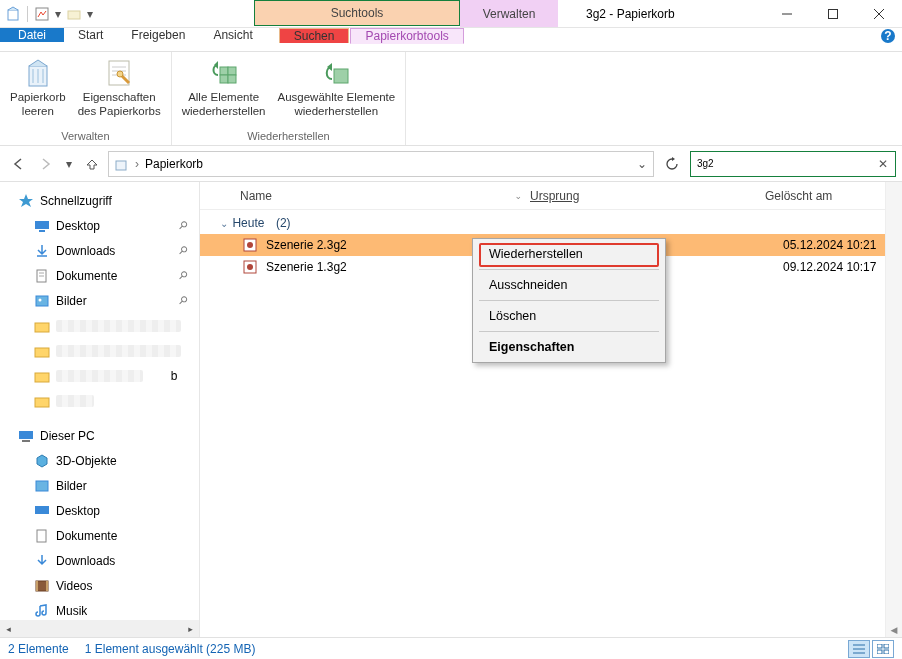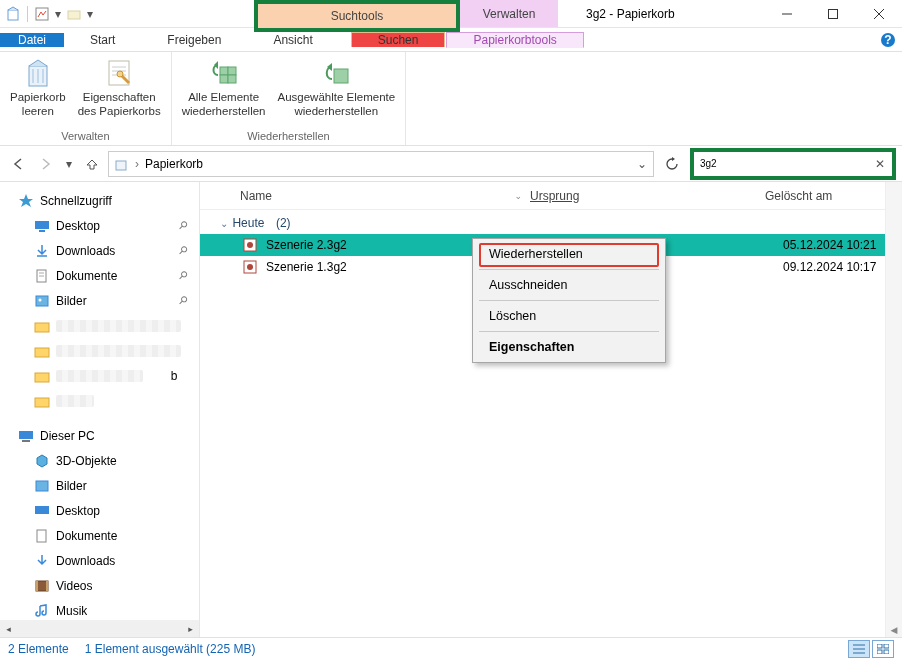--- a/index.html
+++ b/index.html
@@ -12,22 +12,22 @@
 .qat-sep { width: 1px; height: 16px; background: #ccc; margin: 0 3px; }
 .qat-drop { width: 10px; height: 16px; display: flex; align-items: center; justify-content: center; color: #555; }
 .context-tab { width: 98px; text-align: center; font-size: 12px; display: flex; align-items: center; justify-content: center; color: #444; }
 .context-tab.search { background: #FAD2B0; }
 .context-tab.manage { background: #F1D0F4; }
 .title-text { flex: 1; display: flex; align-items: center; padding-left: 28px; color: #000; }
 .win-controls { display: flex; }
 .win-btn { width: 46px; display: flex; align-items: center; justify-content: center; color: #333; }
 
 
-.tabstrip { height: 24px; display: flex; align-items: center; border-bottom: 1px solid #e1e1e1; }
-.tab { padding: 0 26px; display: flex; align-items: center; color: #333; }
+.tabstrip { height: 24px; display: flex; align-items: flex-start; border-bottom: 1px solid #e1e1e1; }
+.tab { padding: 0 14px; display: flex; align-items: center; color: #333; }
 .tab.file { background: #1979CA; color: #fff; padding: 0 18px; }
 .tab.context1 { background:#ef4444; border: 1px solid #E8B98A; border-bottom: none; }
 .tab.context2.active { background:#F8E6FA; border: 1px solid #D49DDC; border-bottom: 1px solid #F8E6FA; color: #A349B1; }
 .tab-gap { width: 1px; }
 .help-icon { margin-left: auto; width: 28px; display: flex; align-items: center; justify-content: center; color: #1979CA; font-weight: bold; }
 
 
 .ribbon { height: 94px; background: #fff; border-bottom: 1px solid #e1e1e1; display: flex; }
 .ribbon-group { display: flex; flex-direction: column; border-right: 1px solid #e6e6e6; }
 .ribbon-group-buttons { flex: 1; display: flex; align-items: flex-start; padding: 3px 4px 0; }
@@ -40,21 +40,21 @@
 .navbar { height: 36px; display: flex; align-items: center; padding: 0 6px; gap: 4px; border-bottom: 1px solid #e1e1e1; }
 .nav-arrow { width: 24px; height: 24px; display: flex; align-items: center; justify-content: center; color: #888; }
 .nav-arrow.enabled { color: #333; }
 .hist-drop { width: 14px; height: 24px; display: flex; align-items: center; justify-content: center; color: #555; }
 .address { flex: 1; height: 26px; border: 1px solid #ccc; display: flex; align-items: center; padding: 0 2px; }
 .addr-icon { width: 20px; height: 20px; display:flex; align-items:center; justify-content:center; }
 .addr-sep { color: #777; padding: 0 4px; }
 .addr-text { padding-left: 2px; }
 .addr-drop { margin-left: auto; width: 18px; text-align: center; color: #555; }
 .refresh { width: 28px; height: 26px; display:flex; align-items:center; justify-content:center; color:#333; }
-.search { width: 206px; height: 32px; border: 4px solid #15803d; display: flex; align-items: center; }
+.search { width: 206px; height: 26px; border: 1px solid #15803d; display: flex; align-items: center; }
 .search input { border: none; outline: none; flex: 1; padding: 0 6px; font-size: 10px; }
 .search .clear { width: 24px; text-align: center; color: #555; }
 
 
 .body { display: flex; height: 455px; position: relative; }
 
 
 .navpane { width: 200px; border-right: 1px solid #e6e6e6; overflow: hidden; position: relative; background:#fff; }
 .nav-item { height: 25px; display: flex; align-items: center; padding-left: 18px; gap: 6px; position: relative; }
 .nav-item.sub { padding-left: 34px; }
@@ -74,21 +74,21 @@
 .col.origin { width: 235px; text-decoration: underline; }
 .col.deleted { flex: 1; }
 .sort-ind { font-size: 9px; color: #888; }
 
 
 .group-header { padding: 6px 0 4px 20px; color: #26486C; font-size: 12.5px; display:flex; align-items:center; gap:4px; }
 .group-header .chev { font-size: 10px; color:#5a7a9c; }
 
 
 .row { height: 22px; display: flex; align-items: center; padding-left: 42px; }
-.row.selected { background: #14b8a6; }
+.row.selected { background: #fdba74; }
 .row-icon { width: 16px; height: 16px; margin-right: 8px; display:flex;align-items:center;justify-content:center; }
 .row .c-name { width: 282px; }
 .row .c-origin { width: 235px; overflow:hidden; white-space:nowrap; text-overflow:ellipsis; }
 .row .c-deleted { flex:1; }
 .origin-ellipsis { color:#000; }
 
 
 .context-menu { position: absolute; left: 272px; top: 56px; width: 194px; background: #F2F2F2; border: 1px solid #A6A6A6; box-shadow: 3px 3px 5px rgba(0,0,0,.25); padding: 2px; }
 .cm-item { height: 26px; display: flex; align-items: center; padding: 0 14px; font-size: 12.5px; }
 .cm-item.bold { font-weight: 600; }

